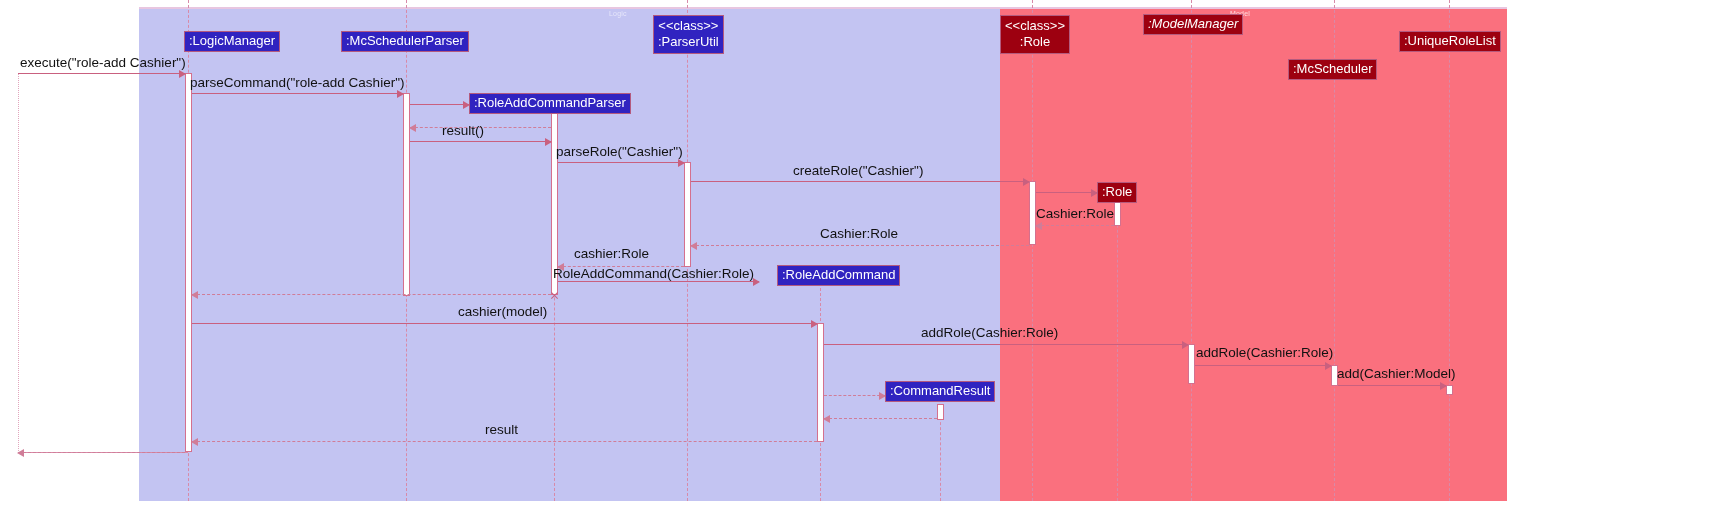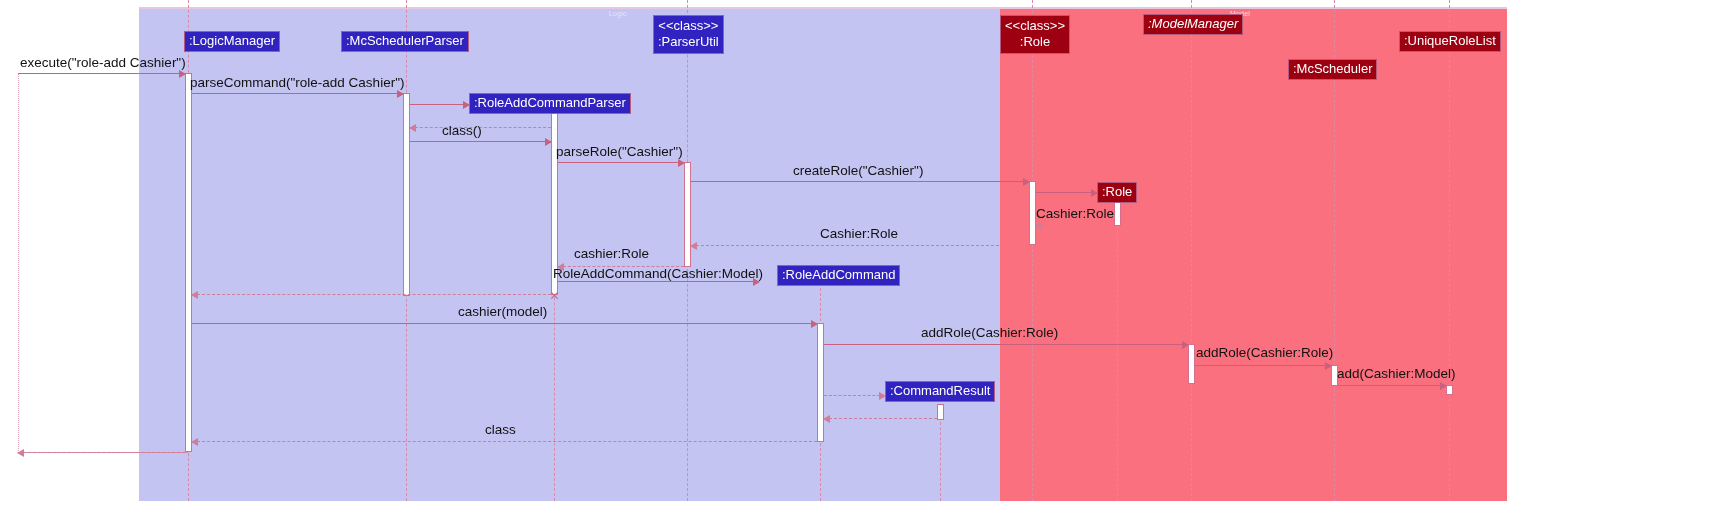--- a/index.html
+++ b/index.html
@@ -238,21 +238,21 @@
       <span class="head"></span>
     </div>
 
   <div class="msg rtl dashed" style="left:410px; top:127px; width:141px;">
       <span class="head"></span>
     </div>
 
   <div class="msg ltr" style="left:410px; top:141px; width:141px;">
       <span class="head"></span>
     </div>
-  <div class="mlabel" style="left:442px; top:123px;">class()</div>
+  <div class="mlabel" style="left:442px; top:123px;">result()</div>
 
   <div class="msg ltr" style="left:558px; top:162px; width:126px;">
       <span class="head"></span>
     </div>
   <div class="mlabel" style="left:556px; top:144px;">parseRole("Cashier")</div>
 
   <div class="msg ltr" style="left:691px; top:181px; width:338px;">
       <span class="head"></span>
     </div>
   <div class="mlabel" style="left:793px; top:163px;">createRole("Cashier")</div>
@@ -272,21 +272,21 @@
   <div class="mlabel" style="left:820px; top:226px;">Cashier:Role</div>
 
   <div class="msg rtl dashed" style="left:558px; top:266px; width:126px;">
       <span class="head"></span>
     </div>
   <div class="mlabel" style="left:574px; top:246px;">cashier:Role</div>
 
   <div class="msg ltr" style="left:558px; top:281px; width:201px;">
       <span class="head"></span>
     </div>
-  <div class="mlabel" style="left:553px; top:266px;">RoleAddCommand(Cashier:Model)</div>
+  <div class="mlabel" style="left:553px; top:266px;">RoleAddCommand(Cashier:Role)</div>
 
   <div class="msg rtl dashed" style="left:192px; top:294px; width:359px;">
       <span class="head"></span>
     </div>
   <div class="destroy" style="left:550px; top:291px;"></div>
 
   <div class="msg ltr" style="left:192px; top:323px; width:625px;">
       <span class="head"></span>
     </div>
   <div class="mlabel" style="left:458px; top:304px;">cashier(model)</div>
@@ -310,19 +310,19 @@
       <span class="head"></span>
     </div>
 
   <div class="msg rtl dashed" style="left:824px; top:418px; width:113px;">
       <span class="head"></span>
     </div>
 
   <div class="msg rtl dashed" style="left:192px; top:441px; width:625px;">
       <span class="head"></span>
     </div>
-  <div class="mlabel" style="left:485px; top:422px;">class</div>
+  <div class="mlabel" style="left:485px; top:422px;">result</div>
 
   <div class="msg rtl dashed" style="left:18px; top:452px; width:167px;">
       <span class="head"></span>
     </div>
 
 </div>
 
 </body></html>

